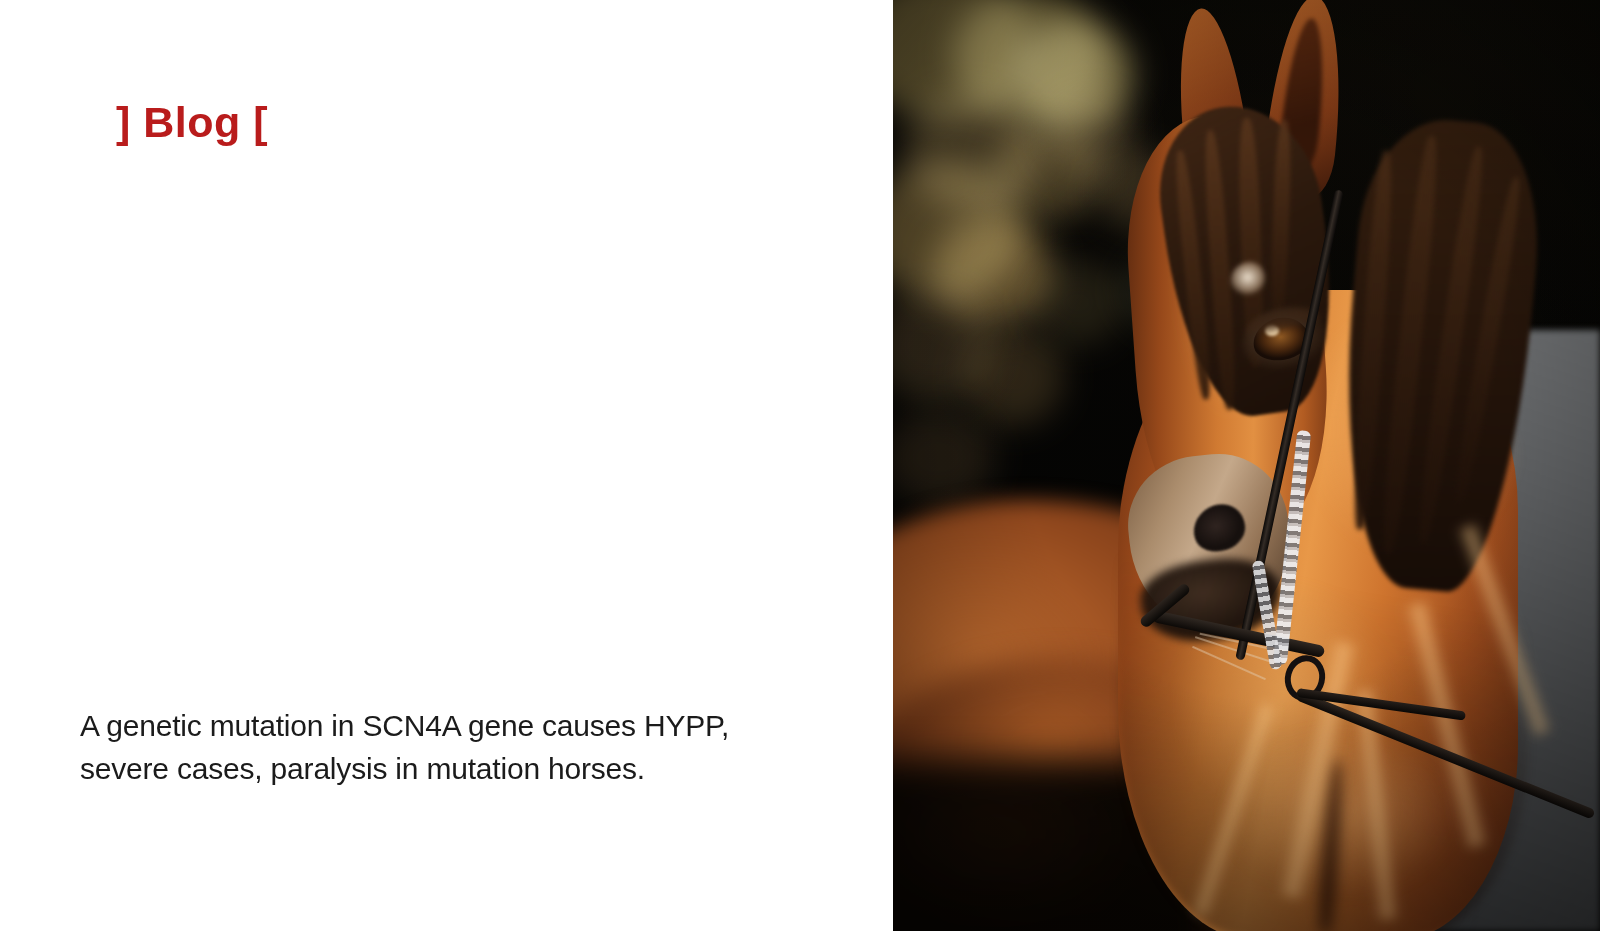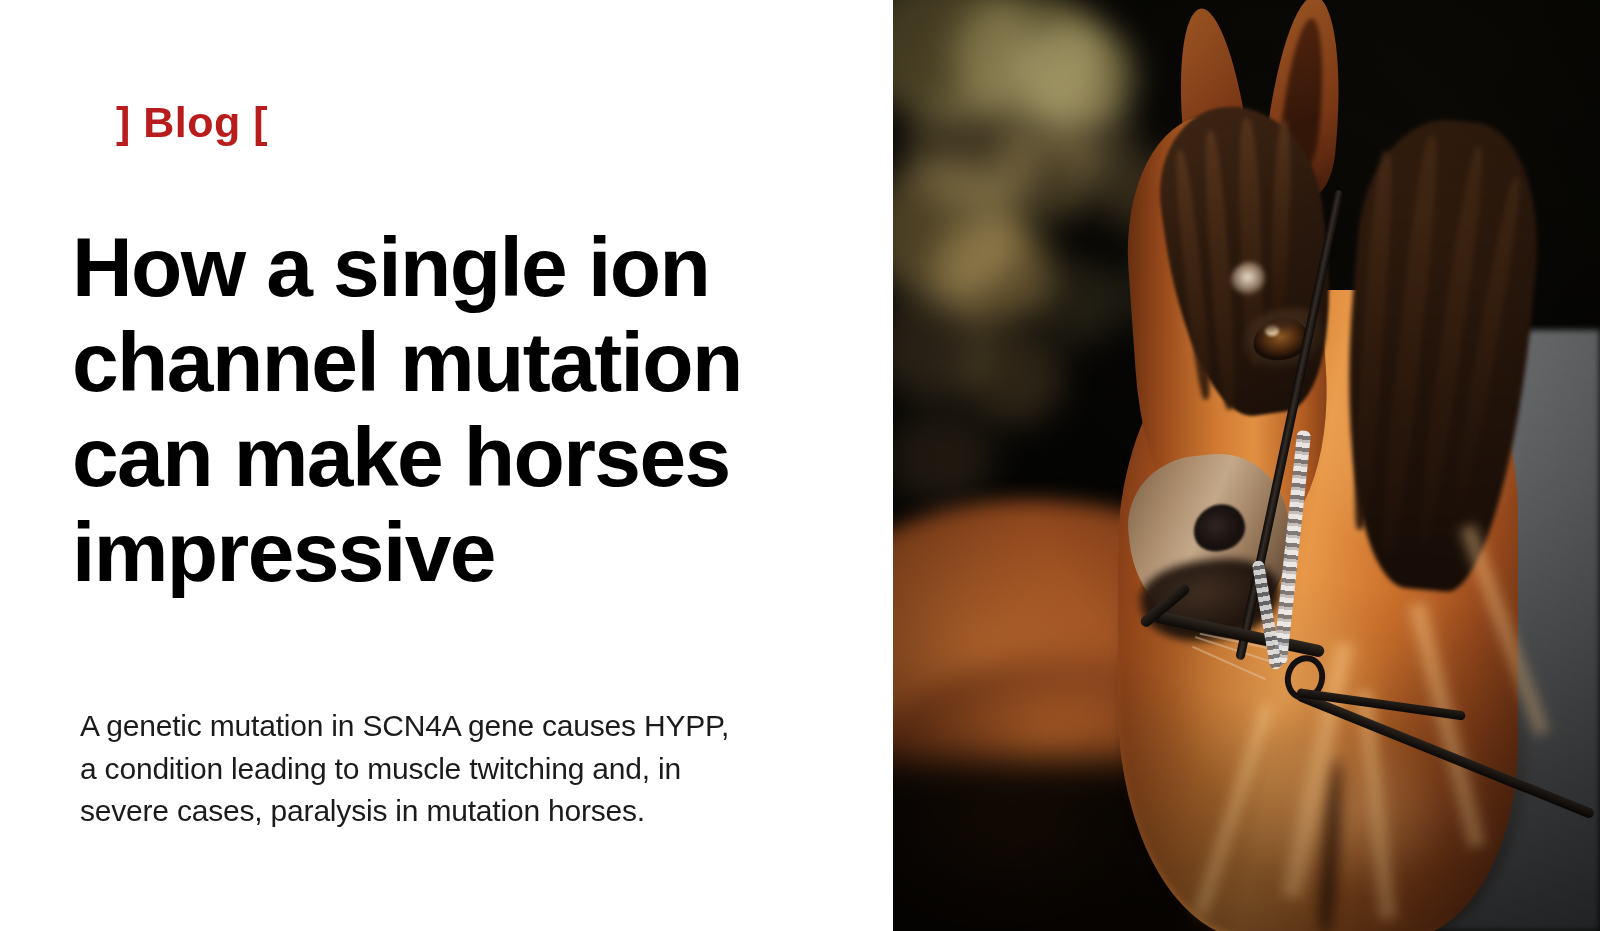--- a/index.html
+++ b/index.html
@@ -582,30 +582,23 @@
 </style>
 </head>
 <body>
 
 <div class="banner">
 
   <div class="text-panel">
 
     <div class="eyebrow">] Blog [</div>
 
-    <h1 class="headline">
-      <span class="hl-line">How a single ion</span>
-      <span class="hl-line">channel mutation</span>
-      <span class="hl-line">can make horses</span>
-      <span class="hl-line">impressive</span>
-    </h1>
 
     <p class="subcopy">
       <span class="sc-line">A genetic mutation in SCN4A gene causes HYPP,</span>
-      <span class="sc-line">a condition leading to muscle twitching and, in</span>
       <span class="sc-line">severe cases, paralysis in mutation horses.</span>
     </p>
 
   </div>
 
   <div class="photo-panel">
     <div class="photo-stage">
 
       <div class="bg-dark"></div>
 

